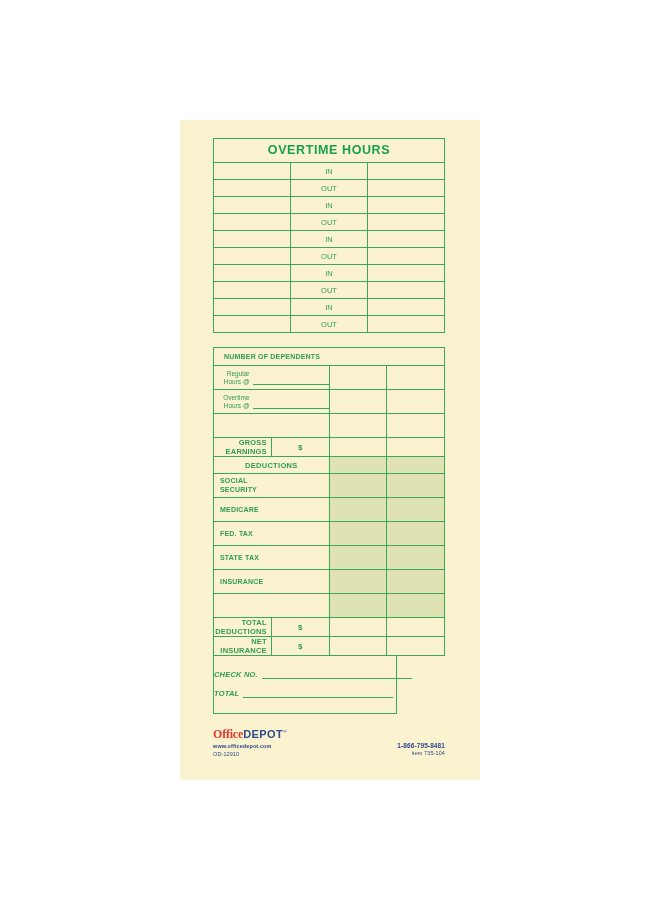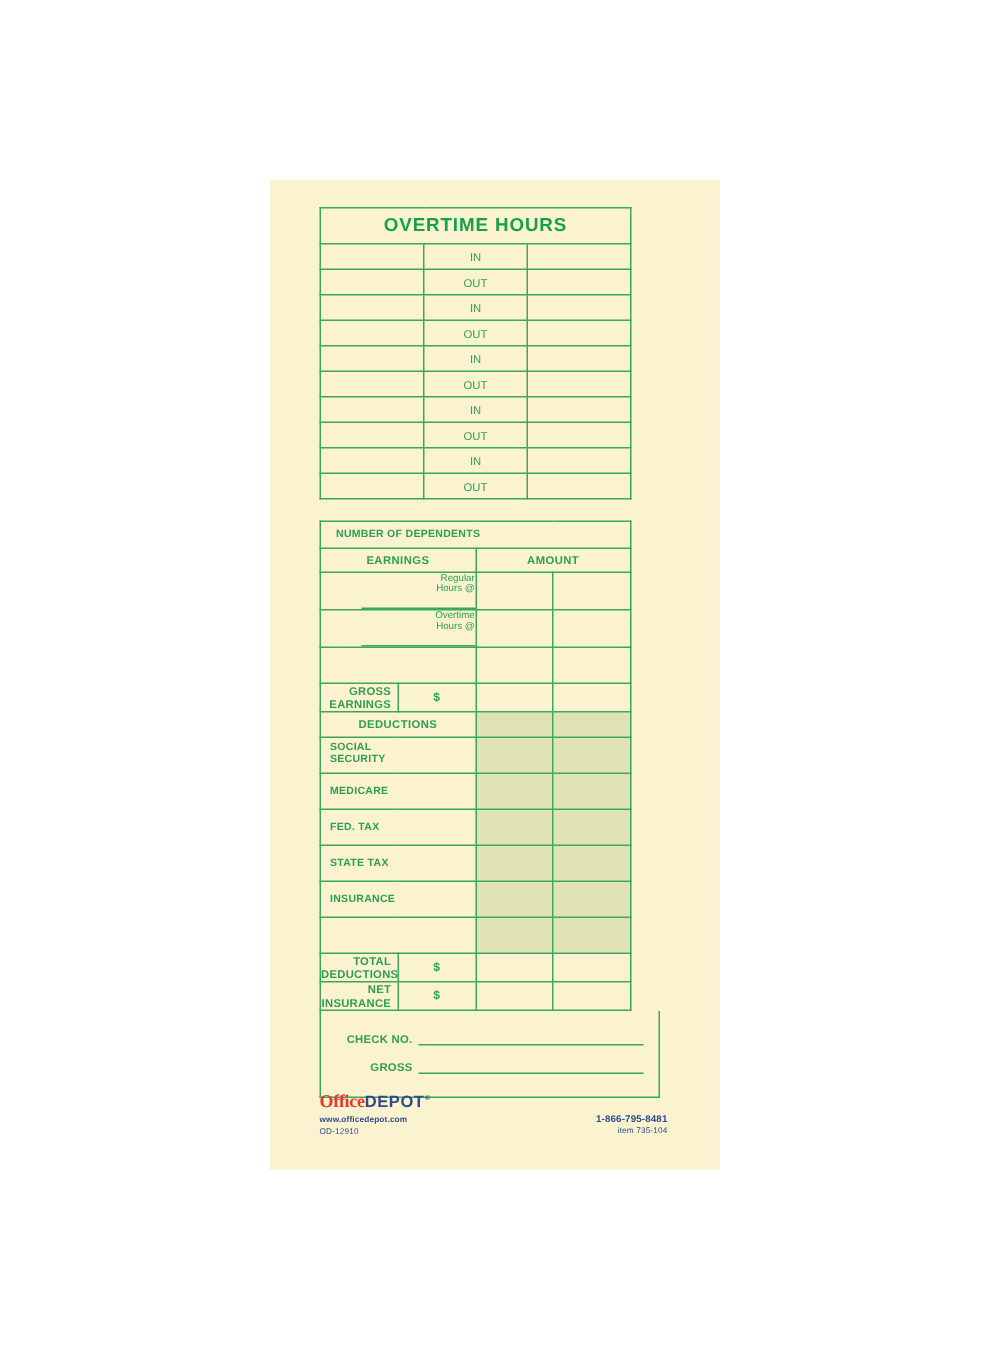--- a/index.html
+++ b/index.html
@@ -28,21 +28,21 @@
     box-sizing: border-box;
   }
   .inner {
     position: absolute;
     left: 33px;
     top: 18px;
     width: 232px;
   }
   table {
     border-collapse: collapse;
-    width: 208px;
+    width: 232px;
     table-layout: fixed;
   }
   td, th {
     border: 1px solid #3aa856;
     padding: 0;
     font-size: 7px;
     color: #2e9e4f;
     height: 17px;
     box-sizing: border-box;
   }
@@ -121,23 +121,24 @@
     font-size: 8px;
     font-weight: bold;
     width: 18px;
   }
   .amt-a { width: 52px; }
   .amt-b { width: 34px; }
 
   .checkbox-area {
     border: 1px solid #3aa856;
     border-top: none;
-    width: 227px;
+    width: 184px;
     box-sizing: border-box;
     padding: 9px 0 10px 0;
+    font-style: italic;
   }
   .fieldline {
     font-size: 7.5px;
     font-weight: bold;
     color: #2e9e4f;
     letter-spacing: 0.2px;
     padding: 5px 10px 5px 0;
     text-align: right;
     white-space: nowrap;
   }
@@ -269,24 +270,20 @@
         </table>
 
       <div class="spacer"></div>
 
       <table>
         <tbody>
             <tr class="dep-row">
           <td colspan="4">NUMBER OF DEPENDENTS</td>
         </tr>
         <tr>
-          <td class="hdr" colspan="2">EARNINGS</td>
-          <td class="hdr amt-a" colspan="2">AMOUNT</td>
-        </tr>
-        <tr>
           <td class="earn-label" colspan="2">
             <span class="sub">
               <span>Regular</span><br>
               <span>Hours @</span>
             </span><span class="ruleline"></span>
           </td>
           <td class="amt-a"></td>
           <td class="amt-b"></td>
         </tr>
         <tr>
@@ -361,21 +358,21 @@
           <td class="amt-b"></td>
         </tr>
       </tbody>
         </table>
 
       <div class="checkbox-area">
         <div class="fieldline">
           <span class="lead">CHECK NO.</span><span class="ln ln-check"></span>
         </div>
         <div class="fieldline">
-          <span class="lead">GROSS</span><span class="ln ln-date"></span>
+          <span class="lead">TOTAL</span><span class="ln ln-date"></span>
         </div>
       </div>
 
     </div>
 
     <div class="footer">
       <div class="brand">
         <span>Office</span><span class="depot">DEPOT</span><span class="tm">®</span>
       </div>
       <div class="footer-row">

